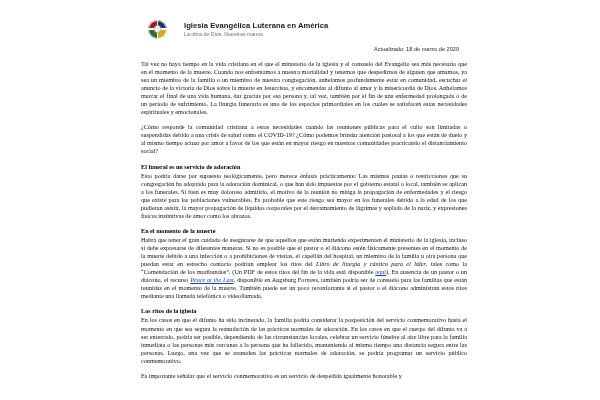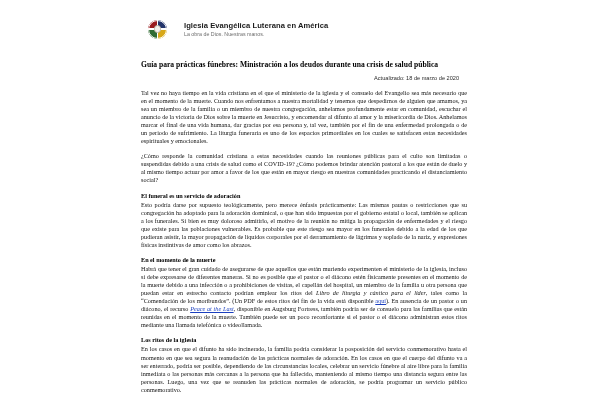--- a/index.html
+++ b/index.html
@@ -173,21 +173,20 @@
       <div class="cross-h"></div>
       <div class="inner-dot"></div>
       <div class="ring"></div>
     </div>
     <div class="brand-text">
       <div class="brand-name">Iglesia Evangélica Luterana en América</div>
       <div class="brand-tagline">La obra de Dios. Nuestras manos.</div>
     </div>
   </div>
 
-  <div class="doc-title">Guía para prácticas fúnebres: Ministración a los deudos durante una crisis de salud pública</div>
   <div class="doc-updated">Actualizado: 18 de marzo de 2020</div>
 
   <div class="body-copy">
 
     <p class="para">Tal vez no haya tiempo en la vida cristiana en el que el ministerio de la iglesia y el consuelo del Evangelio sea más necesario que en el momento de la muerte. Cuando nos enfrentamos a nuestra mortalidad y tenemos que despedirnos de alguien que amamos, ya sea un miembro de la familia o un miembro de nuestra congregación, anhelamos profundamente estar en comunidad, escuchar el anuncio de la victoria de Dios sobre la muerte en Jesucristo, y encomendar al difunto al amor y la misericordia de Dios. Anhelamos marcar el final de una vida humana, dar gracias por esa persona y, tal vez, también por el fin de una enfermedad prolongada o de un periodo de sufrimiento. La liturgia funeraria es uno de los espacios primordiales en los cuales se satisfacen estas necesidades espirituales y emocionales.</p>
 
     <p class="para">¿Cómo responde la comunidad cristiana a estas necesidades cuando las reuniones públicas para el culto son limitadas o suspendidas debido a una crisis de salud como el COVID-19? ¿Cómo podemos brindar atención pastoral a los que están de duelo y al mismo tiempo actuar por amor a favor de los que están en mayor riesgo en nuestras comunidades practicando el distanciamiento social?</p>
 
     <div class="section-block">
       <div class="section-head">El funeral es un servicio de adoración</div>

